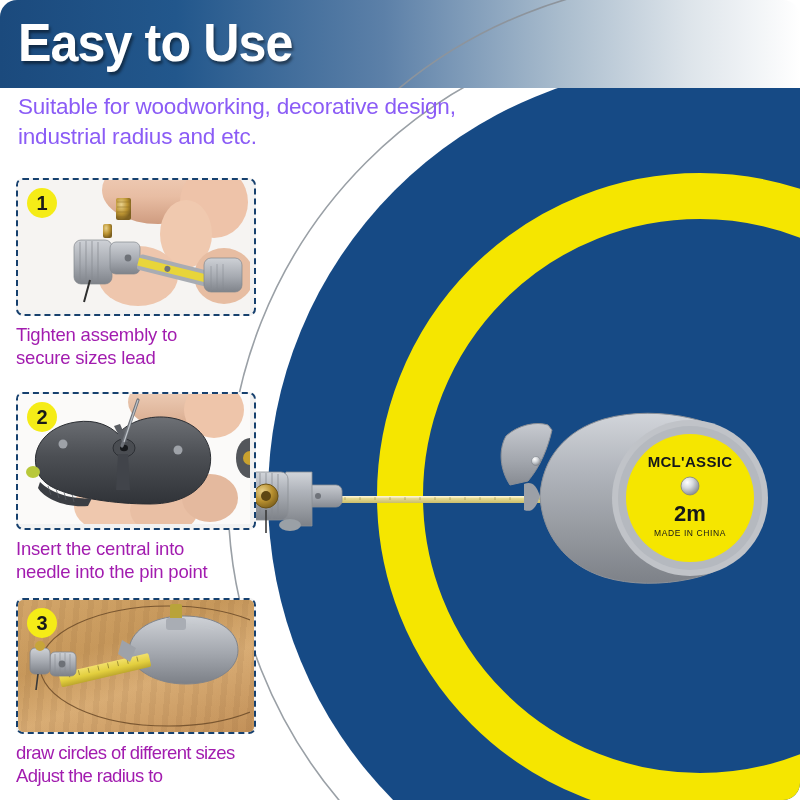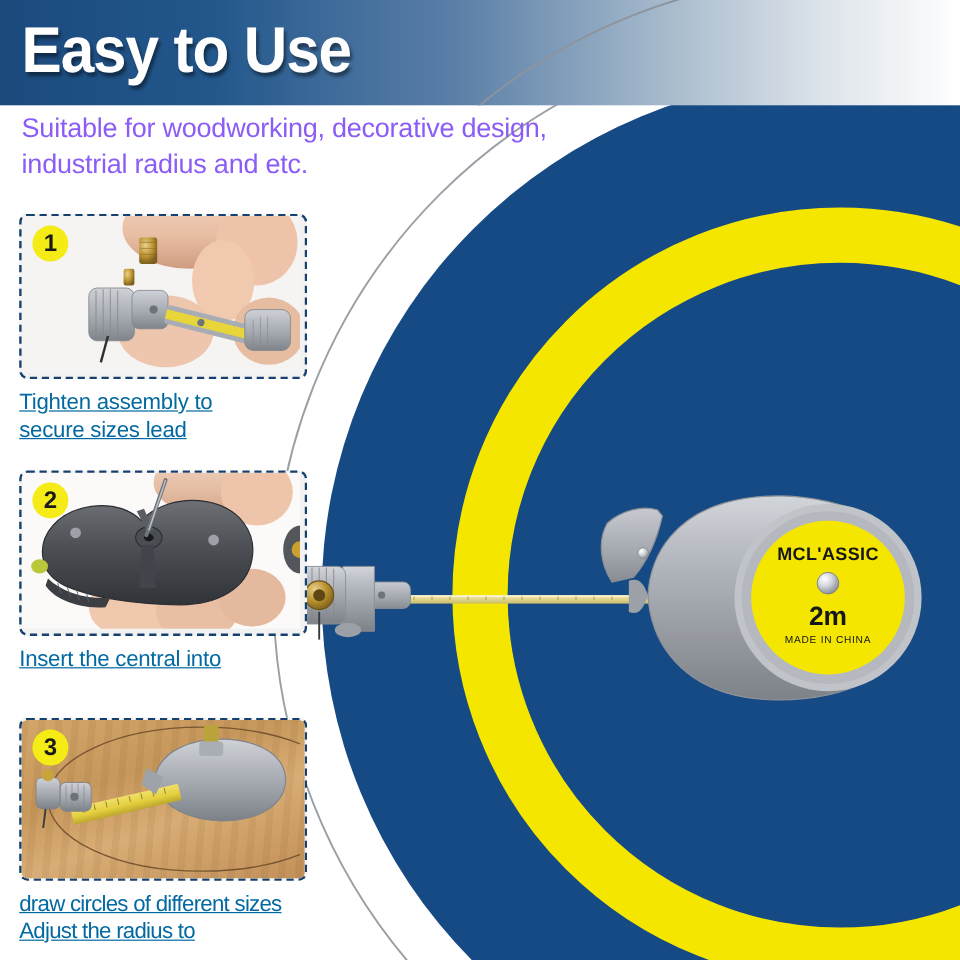--- a/index.html
+++ b/index.html
@@ -1,21 +1,21 @@
 <!DOCTYPE html>
 <html><head>
 <meta charset="utf-8">
 <style>
   html,body{margin:0;padding:0;}
   body{
     width:800px;height:800px;overflow:hidden;position:relative;
     background:#ffffff;
     font-family:"Liberation Sans","DejaVu Sans",sans-serif;
   }
-  #stage{position:absolute;inset:0;width:800px;height:800px;overflow:hidden;background:#fff;}
+  #stage{position:absolute;inset:0;width:800px;height:800px;overflow:hidden;background:#fff;border-radius:17px;}
 
   
   .bg-layer{position:absolute;inset:0;overflow:hidden;pointer-events:none;margin-top:44px;}
 
   
   .header-bar{
     position:absolute;left:0;top:0;width:800px;height:88px;
     background:linear-gradient(100deg,#1f4f83 0%,#215campaign 0%,#1f4f83 18%,#3a6d9e 45%,#9fb6cd 70%,#e8edf2 88%,#ffffff 100%);
     overflow:hidden;
   }
@@ -47,23 +47,22 @@
     overflow:hidden;background:#f2f2f2;
   }
   .step-3 .photo{height:132px;}
   .badge{
     position:absolute;left:9px;top:8px;width:30px;height:30px;border-radius:50%;
     background:#f5ec17;color:#1a1a1a;
     font-size:20px;font-weight:bold;line-height:30px;text-align:center;
     z-index:6;
   }
   .caption{
-    margin-top:7px;font-size:18.5px;line-height:23px;color:#0369a1;
+    margin-top:7px;font-size:18.5px;line-height:23px;color:#a21caf;
     letter-spacing:-0.2px;
-    text-decoration:underline;
   }
   .caption span{display:block;white-space:nowrap;}
   .step-3 .caption span{letter-spacing:-0.6px;}
 
   
   .scene{position:absolute;inset:0;}
   .wood{position:absolute;inset:0;
     background:
       repeating-linear-gradient(95deg,rgba(120,80,40,.12) 0 6px,rgba(160,115,60,.06) 6px 14px),
       linear-gradient(160deg,#d6a96d 0%,#c99a5d 35%,#dcb078 60%,#c4925a 100%);}
@@ -341,20 +340,21 @@
           <line x1="46" y1="98" x2="48" y2="106"></line>
             <line x1="54" y1="100" x2="56" y2="108"></line>
         </g>
 
         <ellipse cx="232" cy="64" rx="14" ry="20" fill="#53565b"></ellipse>
         <circle cx="232" cy="64" r="7" fill="#c9a12e"></circle>
       </svg>
     </div>
     <div class="caption">
       <span>Insert the central into</span>
+      <span>needle into the pin point</span>
     </div>
   </div>
 
   <div class="step step-3">
     <div class="photo">
       <div class="badge">3</div>
       <div class="wood"></div>
       <svg class="scene" width="232" height="128" viewBox="0 0 232 128" preserveAspectRatio="none">
         <defs>
           <linearGradient id="gC" x1="0" y1="0" x2="0" y2="1">

